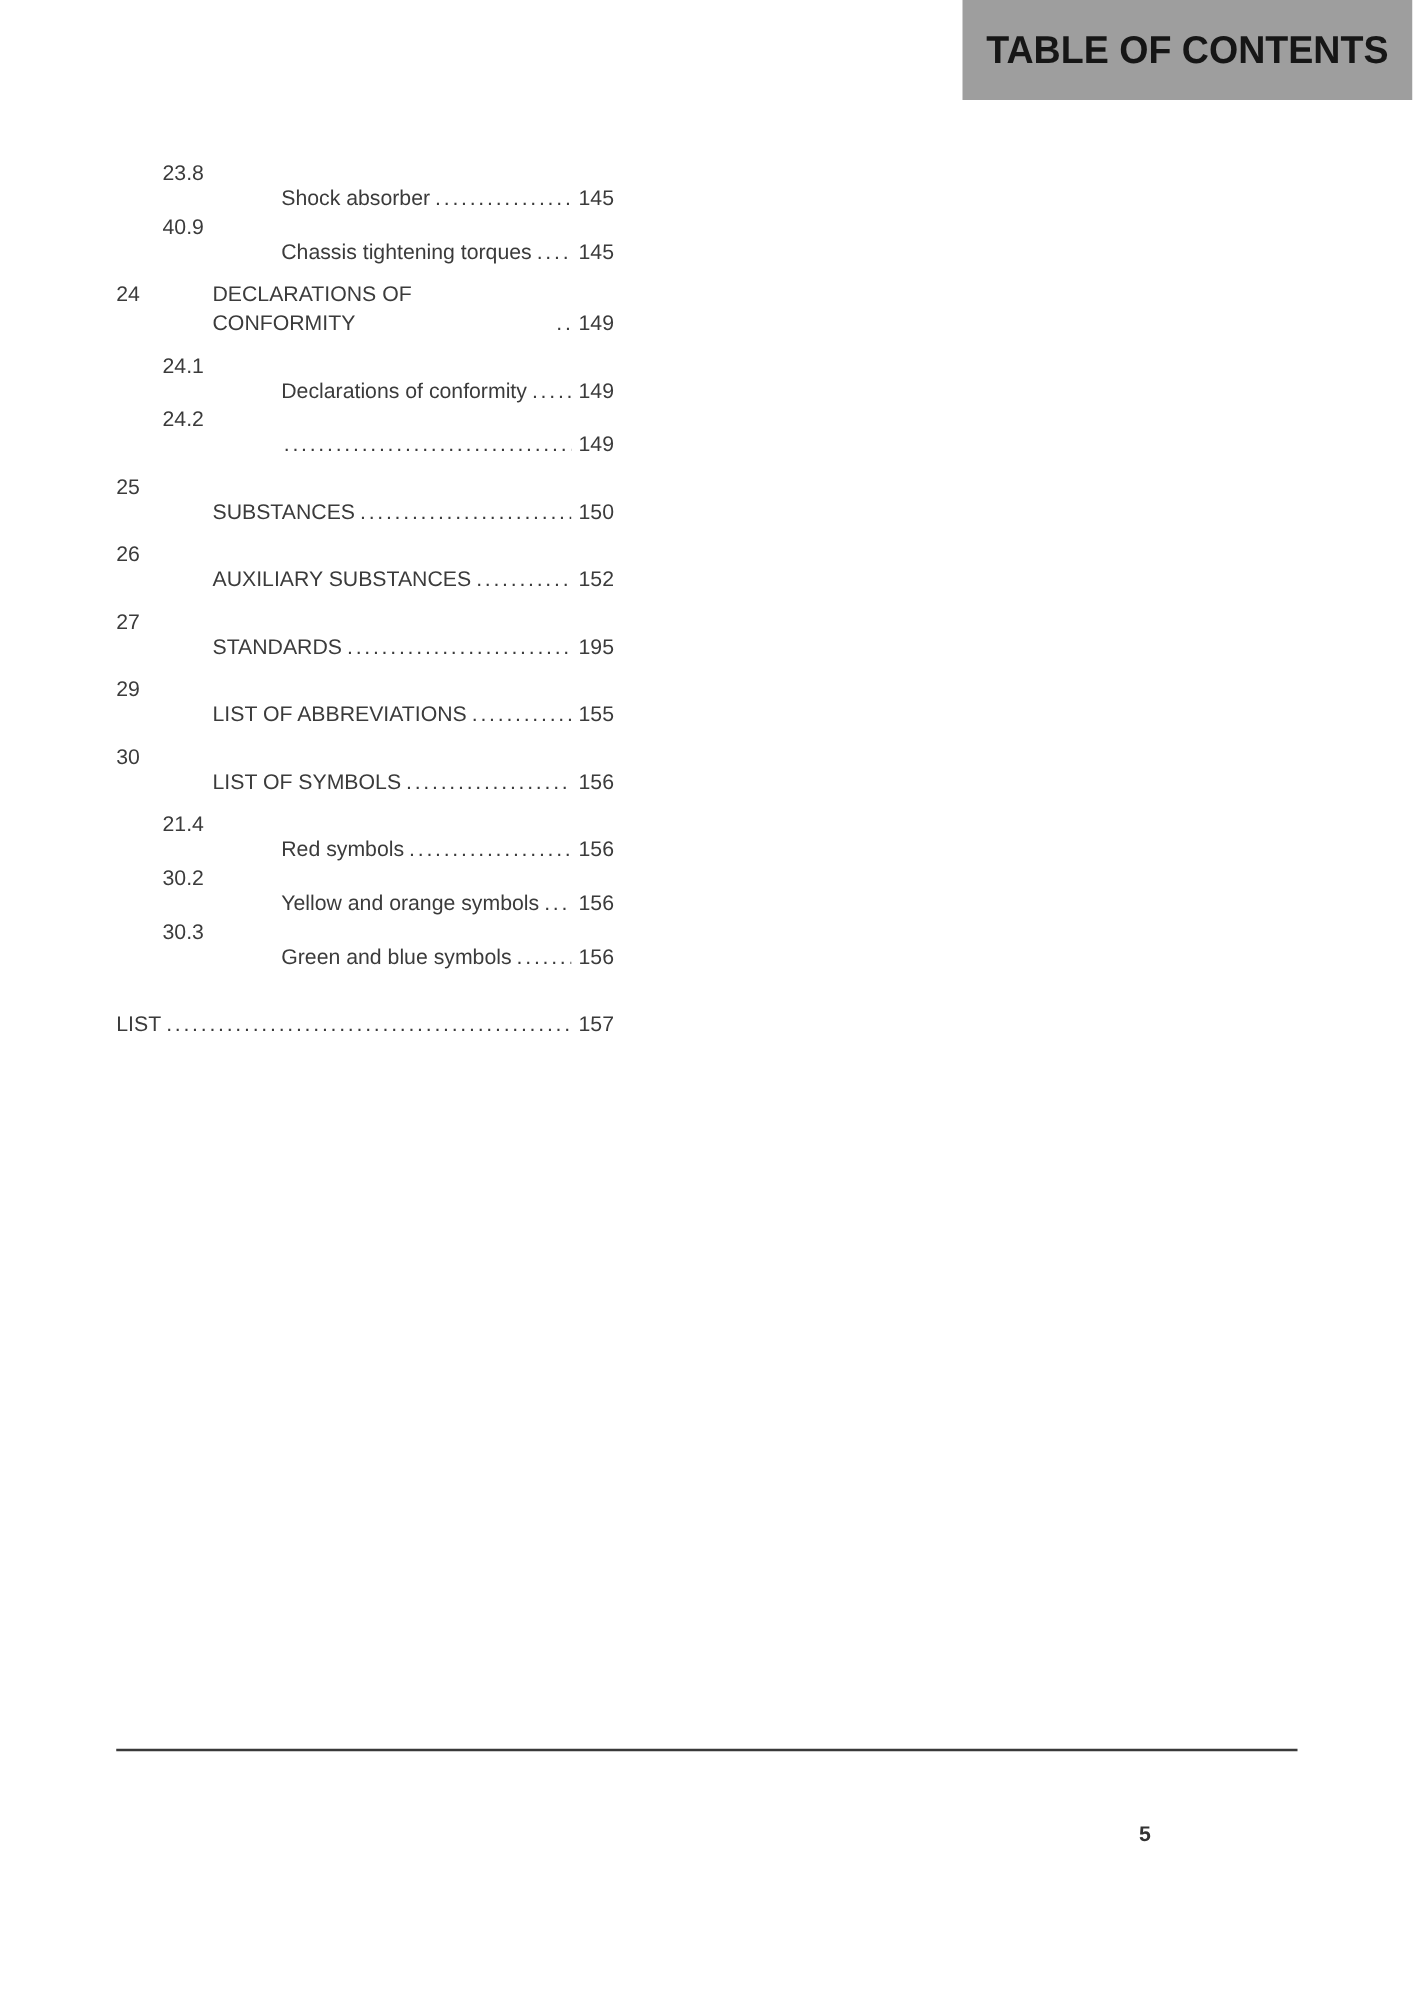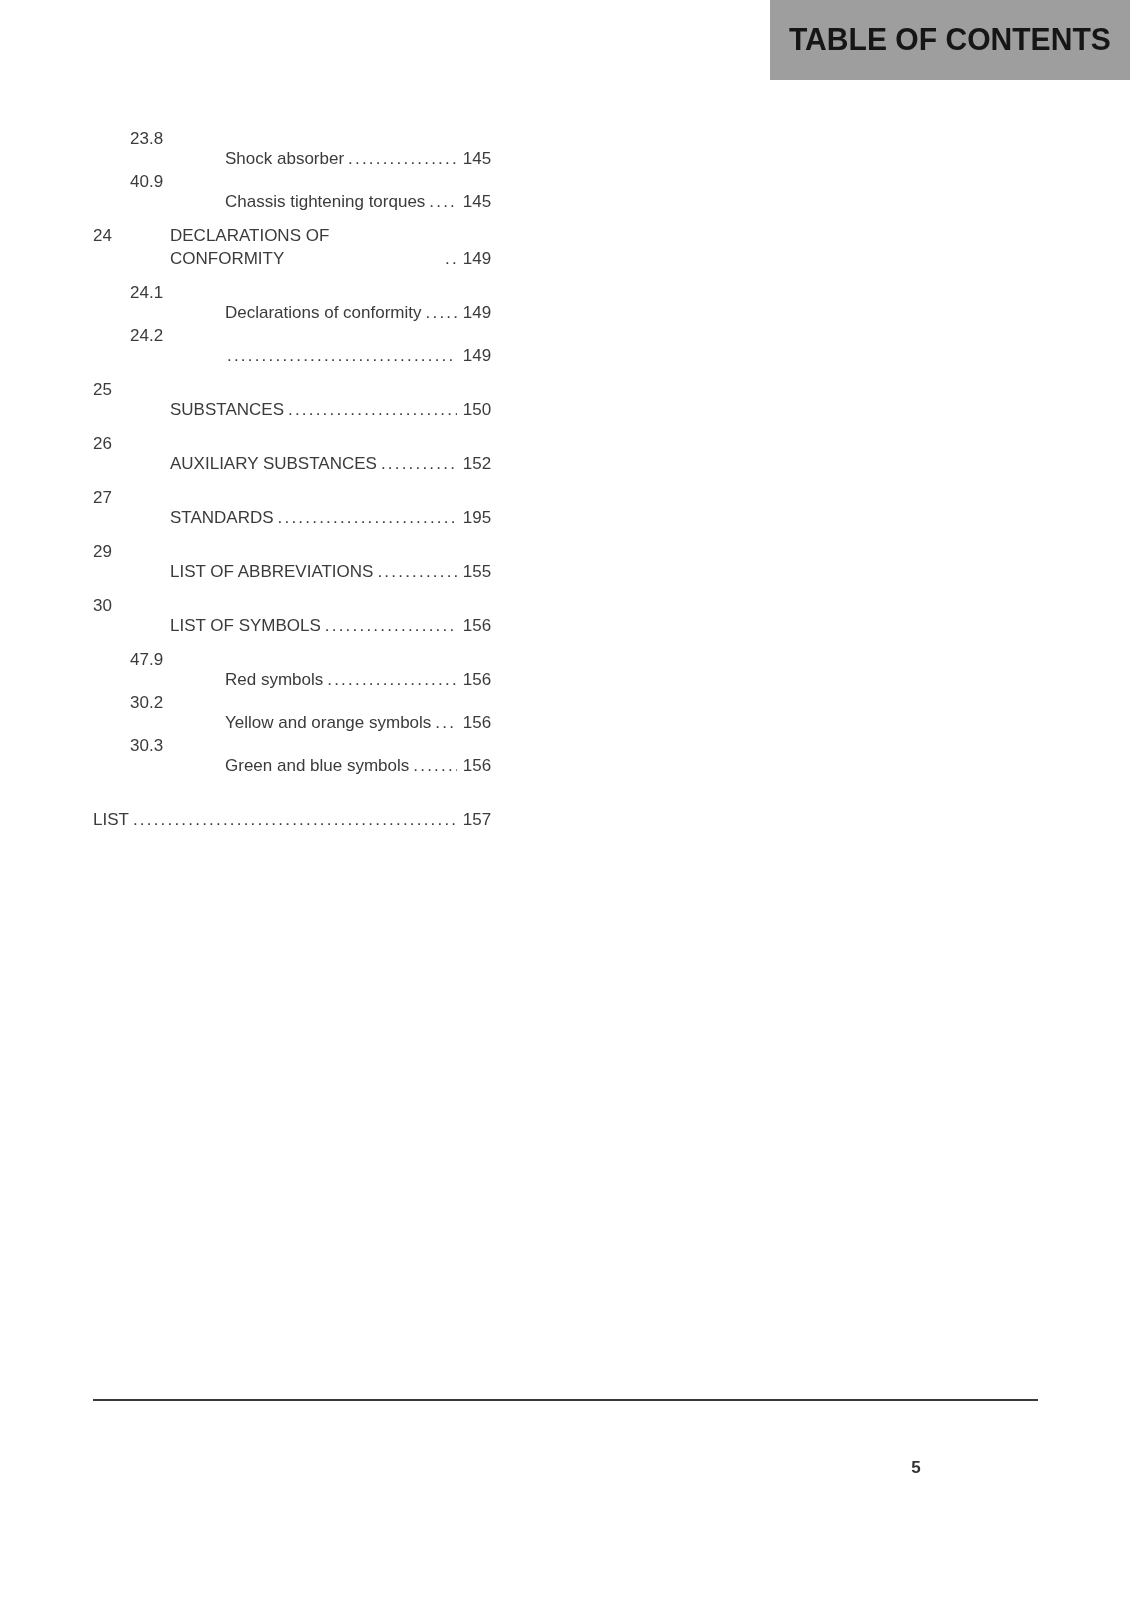--- a/index.html
+++ b/index.html
@@ -193,21 +193,21 @@
       </div>
       <div class="toc-row level-1">
         <span class="toc-num">30</span>
         <span class="toc-body">
           <span class="toc-title">LIST OF SYMBOLS</span>
           <span class="toc-dots"></span>
           <span class="toc-page">156</span>
         </span>
       </div>
       <div class="toc-row level-2">
-        <span class="toc-num">47.9</span>
+        <span class="toc-num">21.4</span>
         <span class="toc-body">
           <span class="toc-title">Red symbols</span>
           <span class="toc-dots"></span>
           <span class="toc-page">156</span>
         </span>
       </div>
       <div class="toc-row level-2">
         <span class="toc-num">30.2</span>
         <span class="toc-body">
           <span class="toc-title">Yellow and orange symbols</span>

